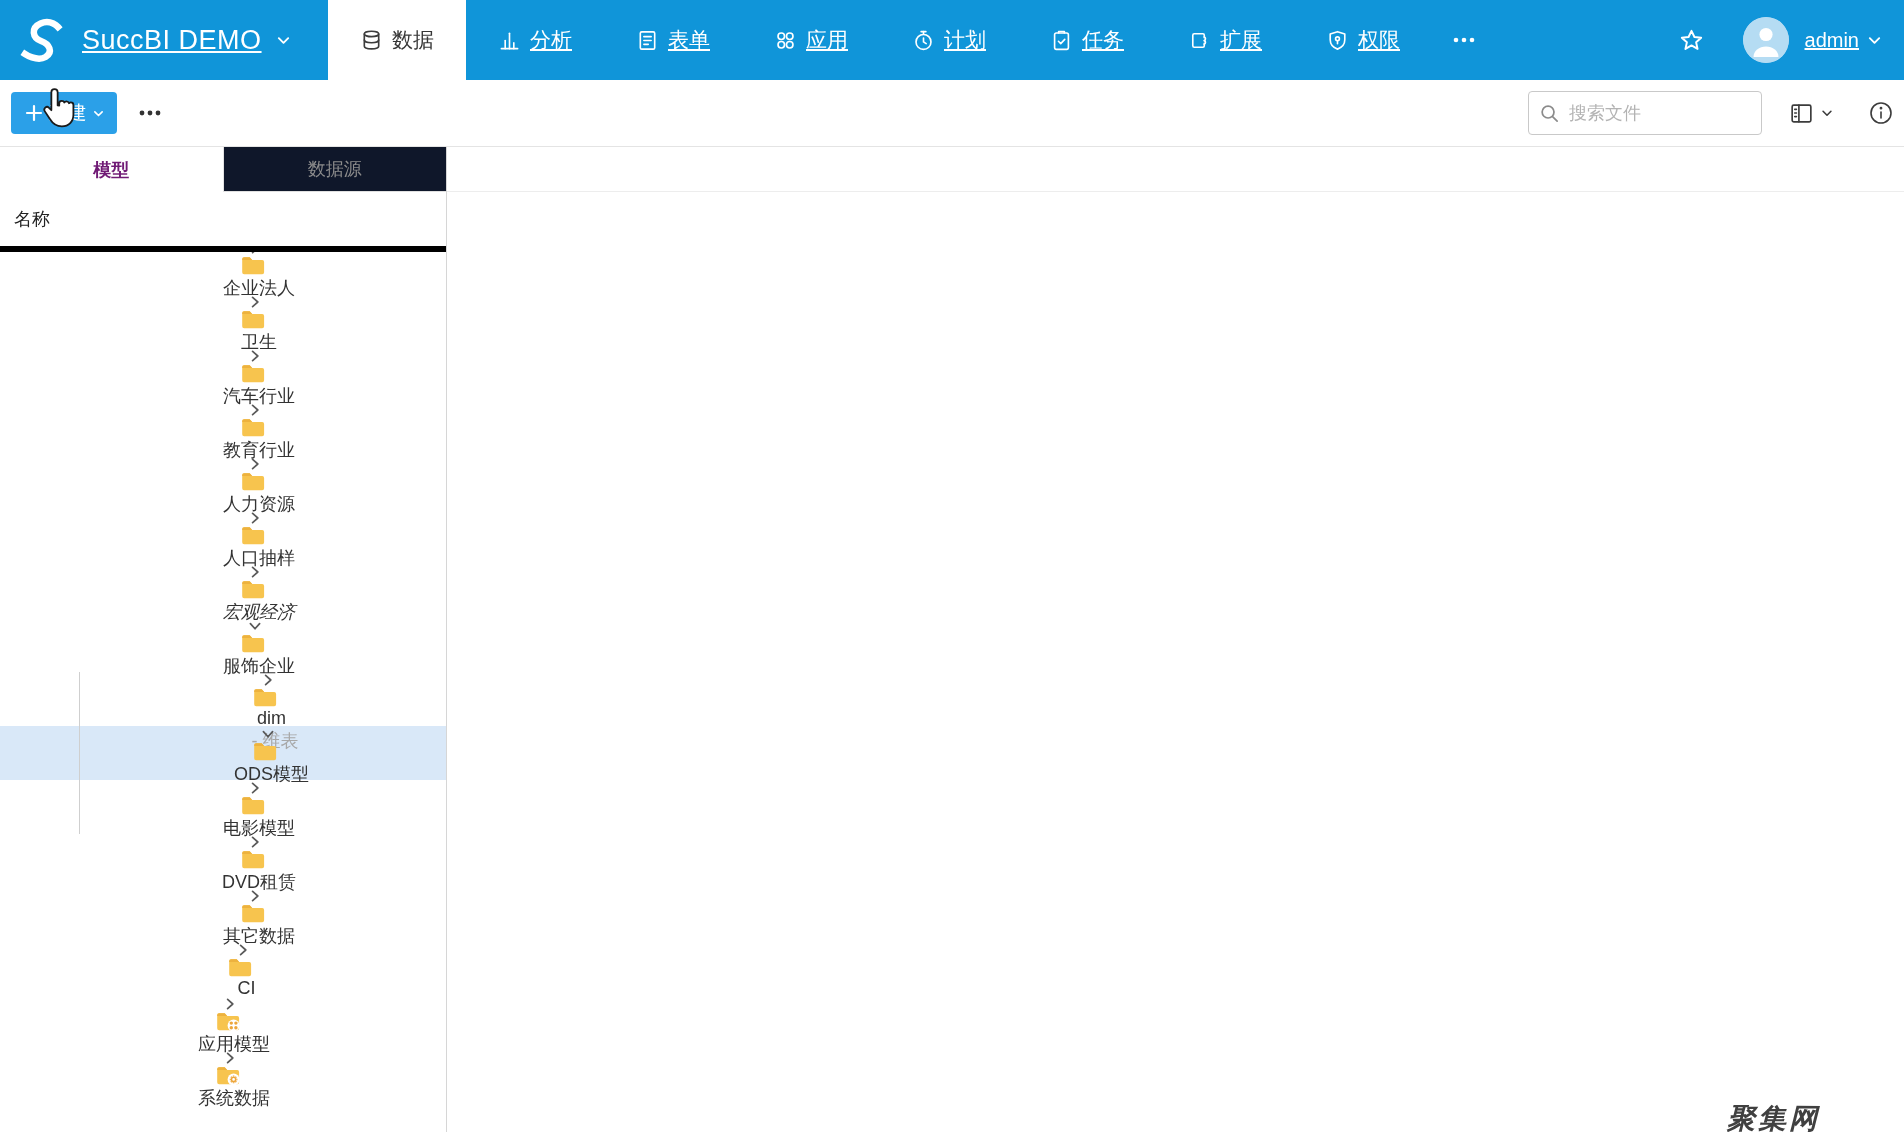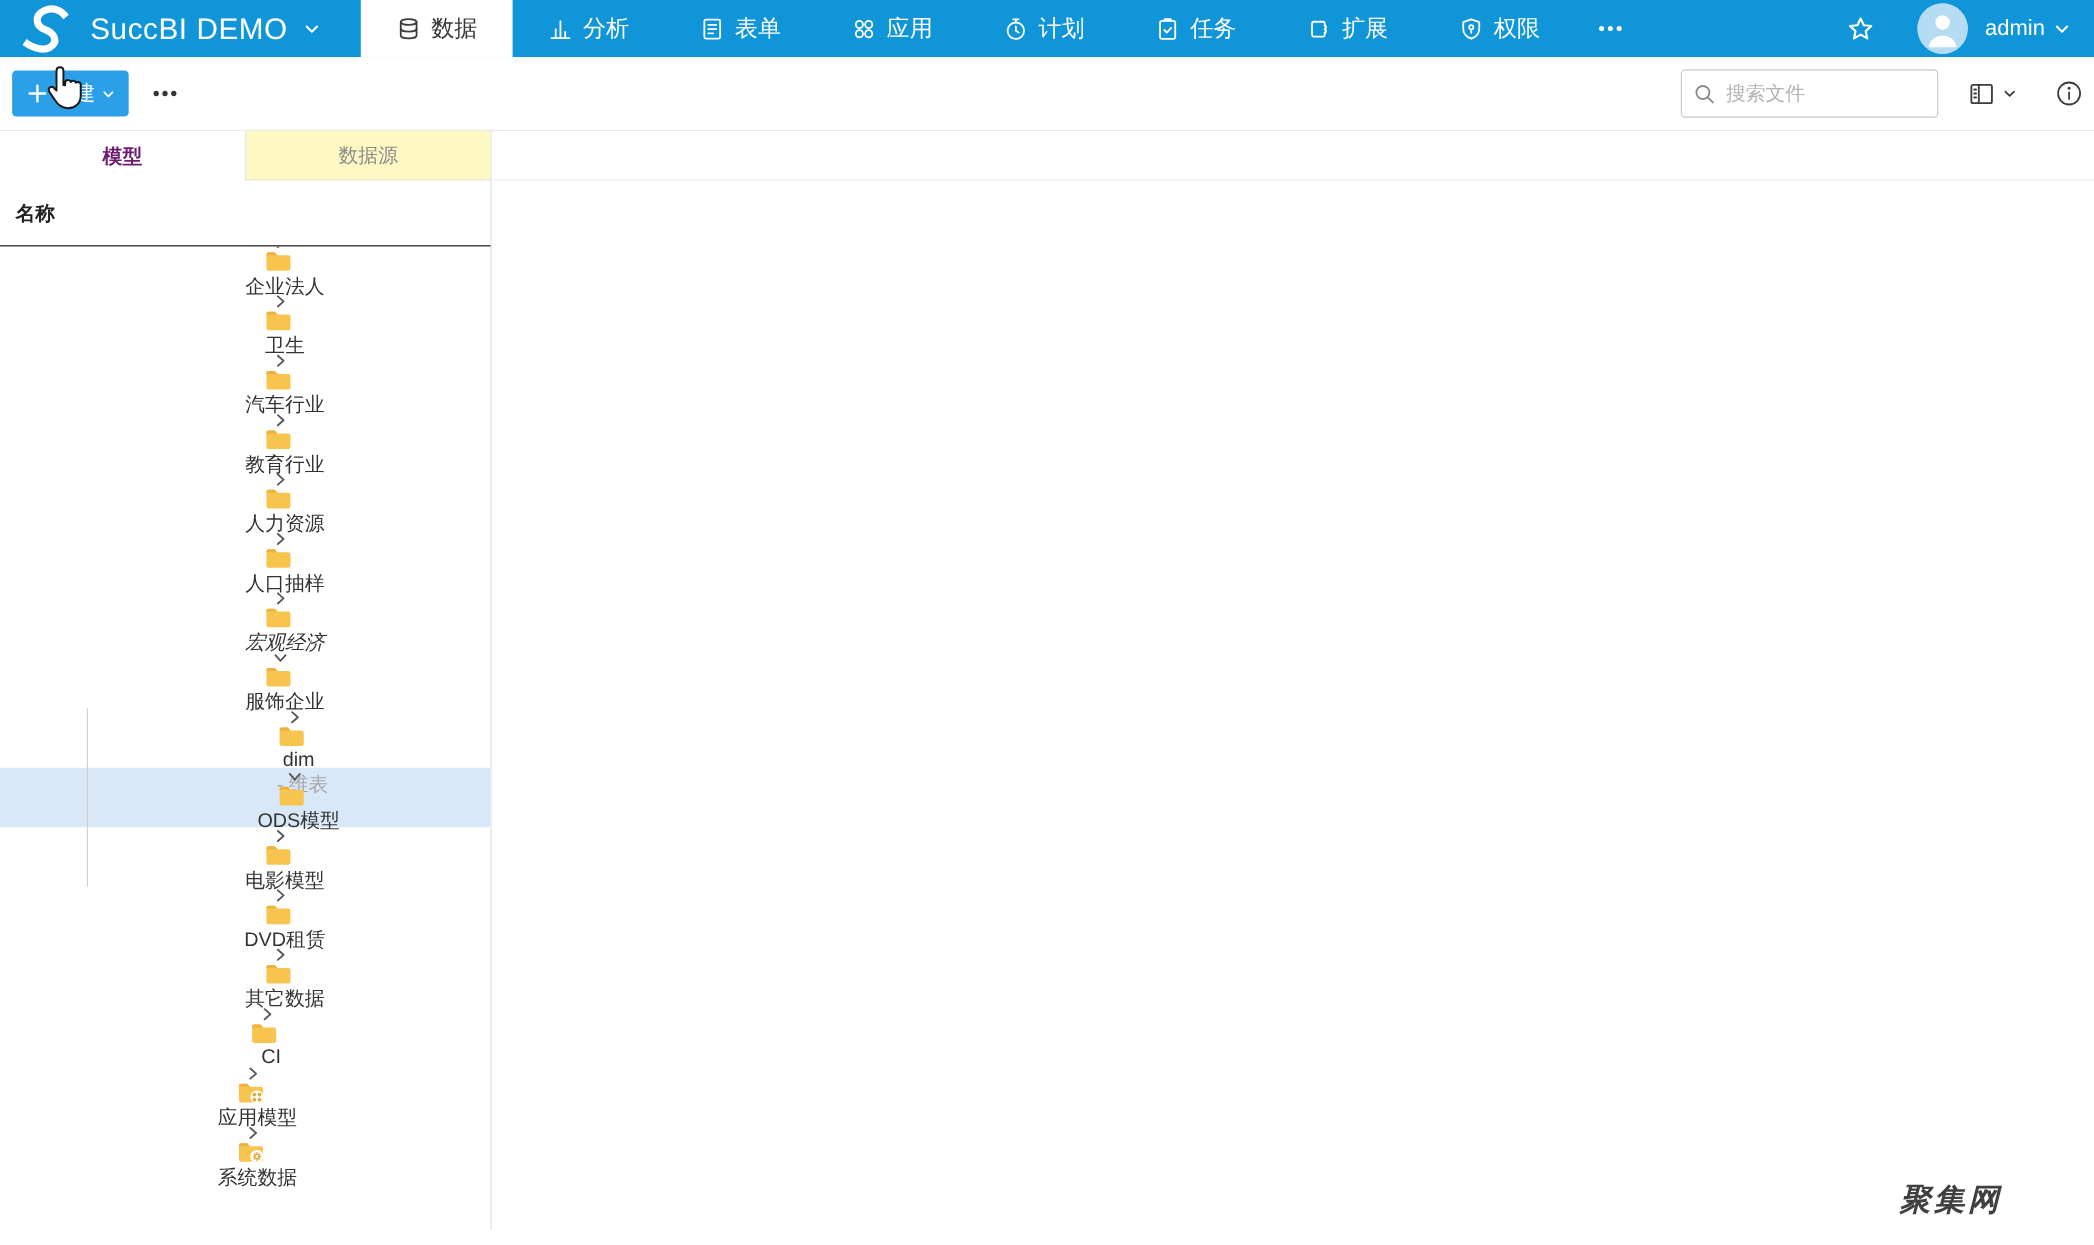--- a/index.html
+++ b/index.html
@@ -1,20 +1,20 @@
 <!DOCTYPE html>
 <html><head>
 <meta charset="utf-8">
 <style>
   * { margin:0; padding:0; box-sizing:border-box; }
   html,body { width:1904px; height:1132px; overflow:hidden; }
   body { font-family:"Liberation Sans","DejaVu Sans",sans-serif; background:#fff; color:#333; }
 
   
-  .topbar { height:52px; background:#1095d9; display:flex; align-items:stretch; color:#fff; }
+  .topbar { height:80px; background:#1095d9; display:flex; align-items:stretch; color:#fff;text-decoration:underline; }
   .brand { width:328px; display:flex; align-items:center; padding-left:15px; flex:none; }
   .brand .logo { width:52px; height:52px; flex:none; }
   .brand .title { font-size:27px; font-weight:500; margin-left:15px; letter-spacing:.5px; white-space:nowrap; }
   .brand .chev { margin-left:14px; }
   .nav { display:flex; align-items:stretch; }
   .nav-item { width:138px; display:flex; align-items:center; justify-content:center; gap:9px; font-size:21px; cursor:pointer; white-space:nowrap; }
   .nav-item svg { width:23px; height:23px; stroke:#fff; fill:none; stroke-width:1.7; stroke-linecap:round; stroke-linejoin:round; }
   .nav-item.active { background:#fff; color:#363636; }
   .nav-item.active svg { stroke:#3c3c3c; }
   .nav-more { width:64px; display:flex; align-items:center; justify-content:center; }
@@ -44,22 +44,22 @@
   .view-toggle svg.vchev { width:14px; height:14px; stroke:#3c3c3c; fill:none; stroke-width:1.8; stroke-linecap:round; stroke-linejoin:round; }
   .info-btn { margin-left:34px; border:none; background:none; cursor:pointer; display:flex; }
   .info-btn svg { width:26px; height:26px; stroke:#3c3c3c; fill:none; stroke-width:1.6; stroke-linecap:round; }
 
   
   .page-body { display:flex; height:999px; }
   .sidebar { width:447px; flex:none; border-right:1px solid #d6d6d6; display:flex; flex-direction:column; background:#fff; }
   .side-tabs { height:45px; display:flex; flex:none; }
   .side-tab { flex:1; display:flex; align-items:center; justify-content:center; font-size:18px; cursor:pointer; }
   .side-tab.active { background:#fff; color:#701a75; font-weight:bold; }
-  .side-tab.inactive { background:#fef9c3; color:#8c8c8c; border-bottom:1px solid #e0e0e0; border-left:1px solid #e3e3e3;text-align:center; }
-  .name-header { height:60px; flex:none; display:flex; align-items:center; padding-left:14px; font-size:18px; font-weight:bold; color:#222; border-bottom:1px solid #000000; }
+  .side-tab.inactive { background:#0f172a; color:#8c8c8c; border-bottom:1px solid #e0e0e0; border-left:1px solid #e3e3e3;text-align:center; }
+  .name-header { height:60px; flex:none; display:flex; align-items:center; padding-left:14px; font-size:18px; font-weight:normal; color:#222; border-bottom:6px solid #000000; }
   .tree { flex:1; position:relative; overflow:hidden; }
   .tree-rows { transform:translateY(-12px); }
   .tree-row { height:54px; display:flex; align-items:center; cursor:pointer;flex-direction:column; }
   .tree-row.selected { background:#d9e8f8; }
   .tw-chev { width:15px; height:15px; flex:none; margin-right:8px; display:flex; align-items:center; justify-content:center; }
   .tw-chev svg { width:14px; height:14px; stroke:#595959; fill:none; stroke-width:1.7; stroke-linecap:round; stroke-linejoin:round; }
   .tw-folder { width:25px; height:21px; flex:none; margin-right:12px; }
   .tw-folder svg { width:25px; height:21px; display:block; }
   .tw-label { font-size:18px; color:#333; white-space:nowrap; }
   .tw-secondary { font-size:18px; color:#a8a8a8; margin-left:7px; white-space:nowrap; }

